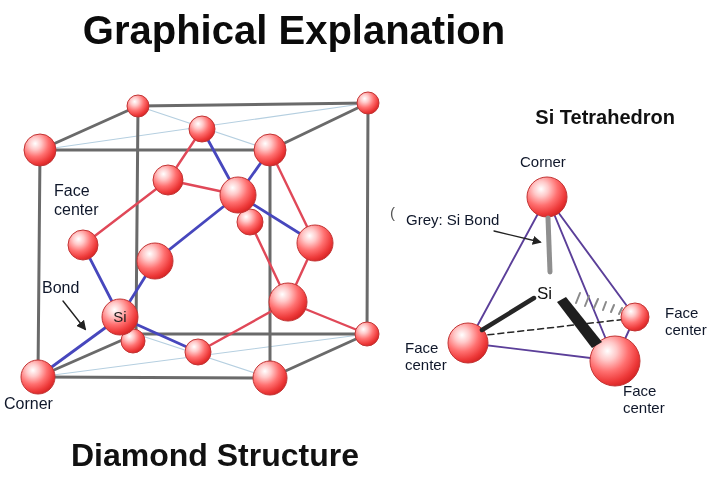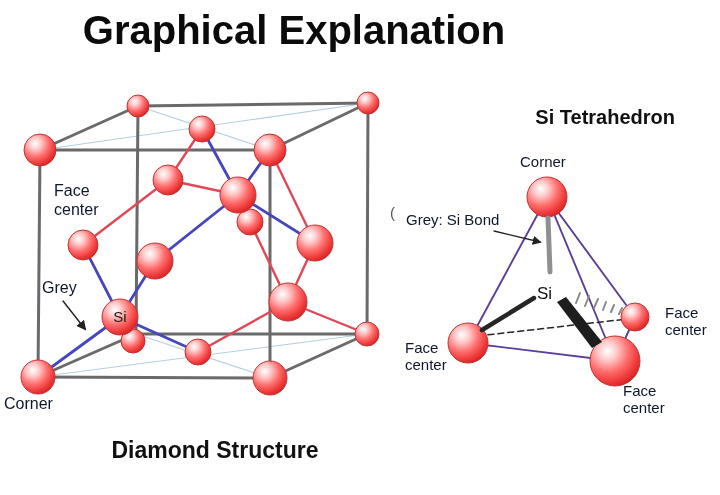--- a/index.html
+++ b/index.html
@@ -5,21 +5,21 @@
   html,body{margin:0;padding:0;background:#ffffff;}
   body{font-family:"Liberation Sans",sans-serif;}
   #stage{position:relative;width:720px;height:495px;background:#ffffff;overflow:hidden;}
   #gfx-svg{position:absolute;left:0;top:0;}
   .lbl{position:absolute;color:#0f172a;line-height:1.16;white-space:normal;}
   .lbl.sm{font-size:15px;}
   .lbl.md{font-size:16px;}
   .title{position:absolute;left:0;top:8px;width:588px;text-align:center;
          font-size:40px;font-weight:bold;color:#0b0b0b;letter-spacing:0px;}
   .caption{position:absolute;left:55px;top:437px;width:320px;text-align:center;
-           font-size:23px;font-weight:bold;color:#111;}
+           font-size:32px;font-weight:bold;color:#111;}
   .tetra-heading{position:absolute;left:440px;top:106px;width:235px;text-align:right;
                  font-size:20px;font-weight:bold;color:#111;}
   .bold{font-weight:normal;}
   .center{text-align:center;}
 </style>
 </head>
 <body>
 
 <div id="stage">
 
@@ -107,21 +107,21 @@
         <line x1="606" y1="302" x2="603" y2="310" stroke="#8a8a8a" stroke-width="2" stroke-linecap="round"></line>
         <line x1="614" y1="305" x2="611" y2="312" stroke="#8a8a8a" stroke-width="2" stroke-linecap="round"></line>
         <line x1="622" y1="308" x2="619" y2="314" stroke="#8a8a8a" stroke-width="2" stroke-linecap="round"></line>
         <line x1="494" y1="231" x2="540" y2="242" stroke="#222222" stroke-width="1.3" stroke-linecap="round" marker-end="url(#arw)"></line>
       </g>
   </svg>
 
   <div class="title">Graphical Explanation</div>
 
   <div class="lbl md" style="left:54px;top:182px;width:62px;">Face center</div>
-  <div class="lbl md" style="left:42px;top:279px;">Grey</div>
+  <div class="lbl md" style="left:42px;top:279px;">Bond</div>
   <div class="lbl bold center" style="left:104px;top:308px;width:32px;font-size:15px;color:#1c1c1c;">Si</div>
   <div class="lbl md" style="left:4px;top:395px;">Corner</div>
   <div class="lbl sm" style="left:390px;top:204px;color:#555;">(</div>
   <div class="caption">Diamond Structure</div>
 
   <div class="tetra-heading">Si Tetrahedron</div>
   <div class="lbl sm" style="left:520px;top:153px;">Corner</div>
   <div class="lbl sm" style="left:382px;top:211px;margin-left:24px;">Grey: Si Bond</div>
   <div class="lbl bold" style="left:537px;top:284px;font-size:17px;color:#111;">Si</div>
   <div class="lbl sm" style="left:405px;top:339px;width:58px;">Face center</div>

